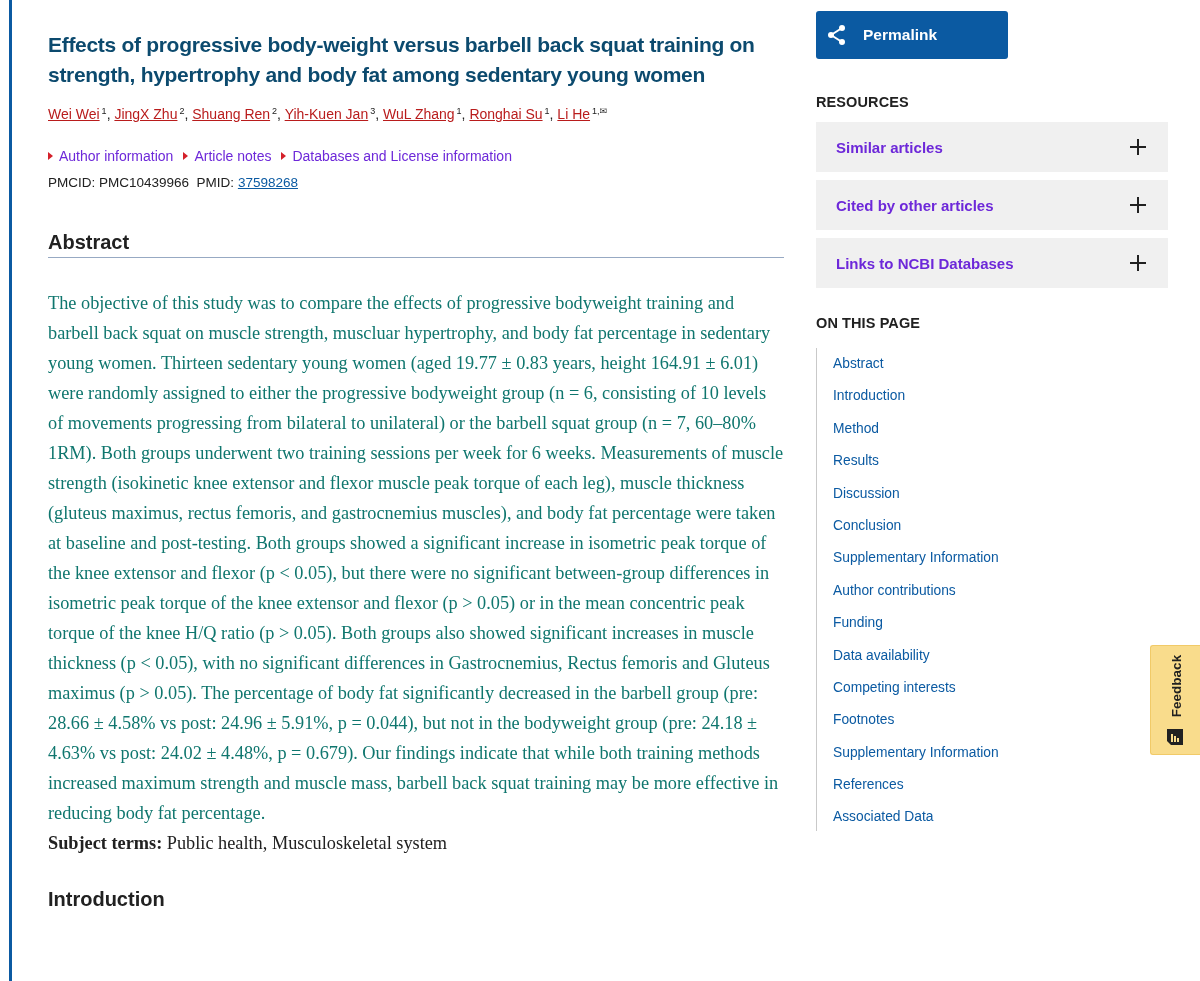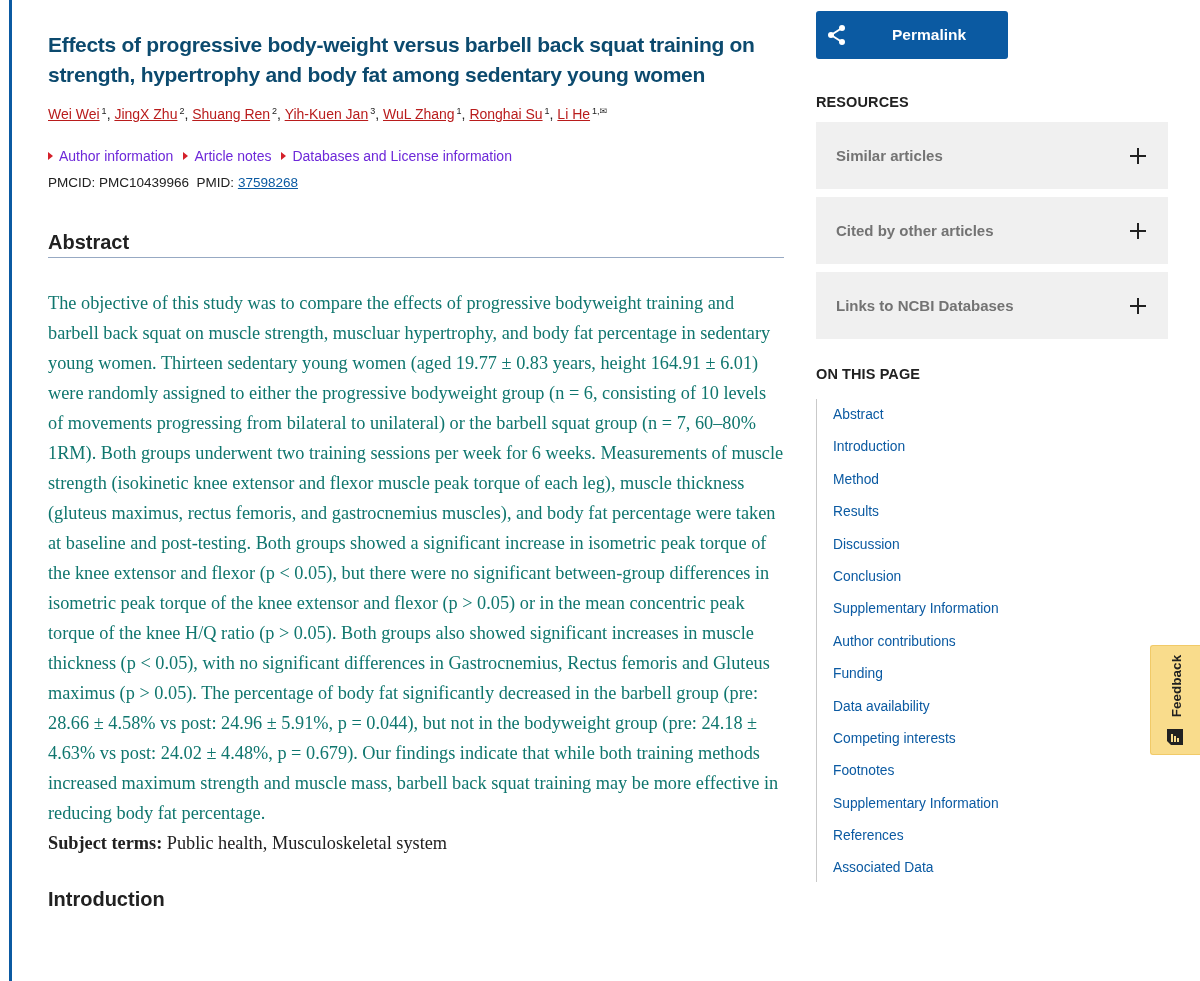--- a/index.html
+++ b/index.html
@@ -27,26 +27,26 @@
   .abstract { margin-top: 30px; font-family: "Liberation Serif", serif; font-size: 18.3px; line-height: 30px; color: #0f766e; }
 
   .subject { font-family: "Liberation Serif", serif; font-size: 18.3px; line-height: 30px; }
   .subject b { font-weight: bold; }
 
   .intro-h { margin-top: 30px; font-size: 20px; color: #212121; }
 
   .side { position: absolute; left: 816px; top: 11px; width: 352px; }
   .permalink { width: 192px; height: 48px; background: #0b5aa2; border-radius: 3px; display: flex; align-items: center; color: #fff; font-weight: bold; font-size: 15.5px; cursor: pointer; }
   .permalink svg { margin-left: 10px; }
-  .permalink span { margin-left: 44px; }
+  .permalink span { margin-left: 15px; }
 
   .side-h { font-weight: bold; font-size: 14.5px; color: #212121; letter-spacing: 0.1px; }
   .res-h { margin-top: 35px; }
   .acc { margin-top: 12px; }
-  .acc-item { height: 67px; background: #f0f0f0; display: flex; align-items: center; justify-content: space-between; padding: 0 22px 0 20px; margin-bottom: 8px; font-weight: bold; font-size: 15px; color: #737373; cursor: pointer; }
+  .acc-item { height: 50px; background: #f0f0f0; display: flex; align-items: center; justify-content: space-between; padding: 0 22px 0 20px; margin-bottom: 8px; font-weight: bold; font-size: 15px; color: #6d28d9; cursor: pointer; }
   .plus { position: relative; width: 16px; height: 16px; }
   .plus::before, .plus::after { content: ""; position: absolute; background: #212121; }
   .plus::before { left: 7px; top: 0; width: 2px; height: 16px; }
   .plus::after { left: 0; top: 7px; width: 16px; height: 2px; }
 
   .otp-h { margin-top: 27px; }
   .toc { margin-top: 17px; border-left: 1px solid #c9c9c9; padding-left: 16px; padding-top: 6px; padding-bottom: 4px; }
   .toc a { display: block; color: #0b5aa2; font-size: 13.8px; line-height: 20px; margin-bottom: 12.4px; text-decoration: none; }
   .toc a:last-child { margin-bottom: 0; }
 

